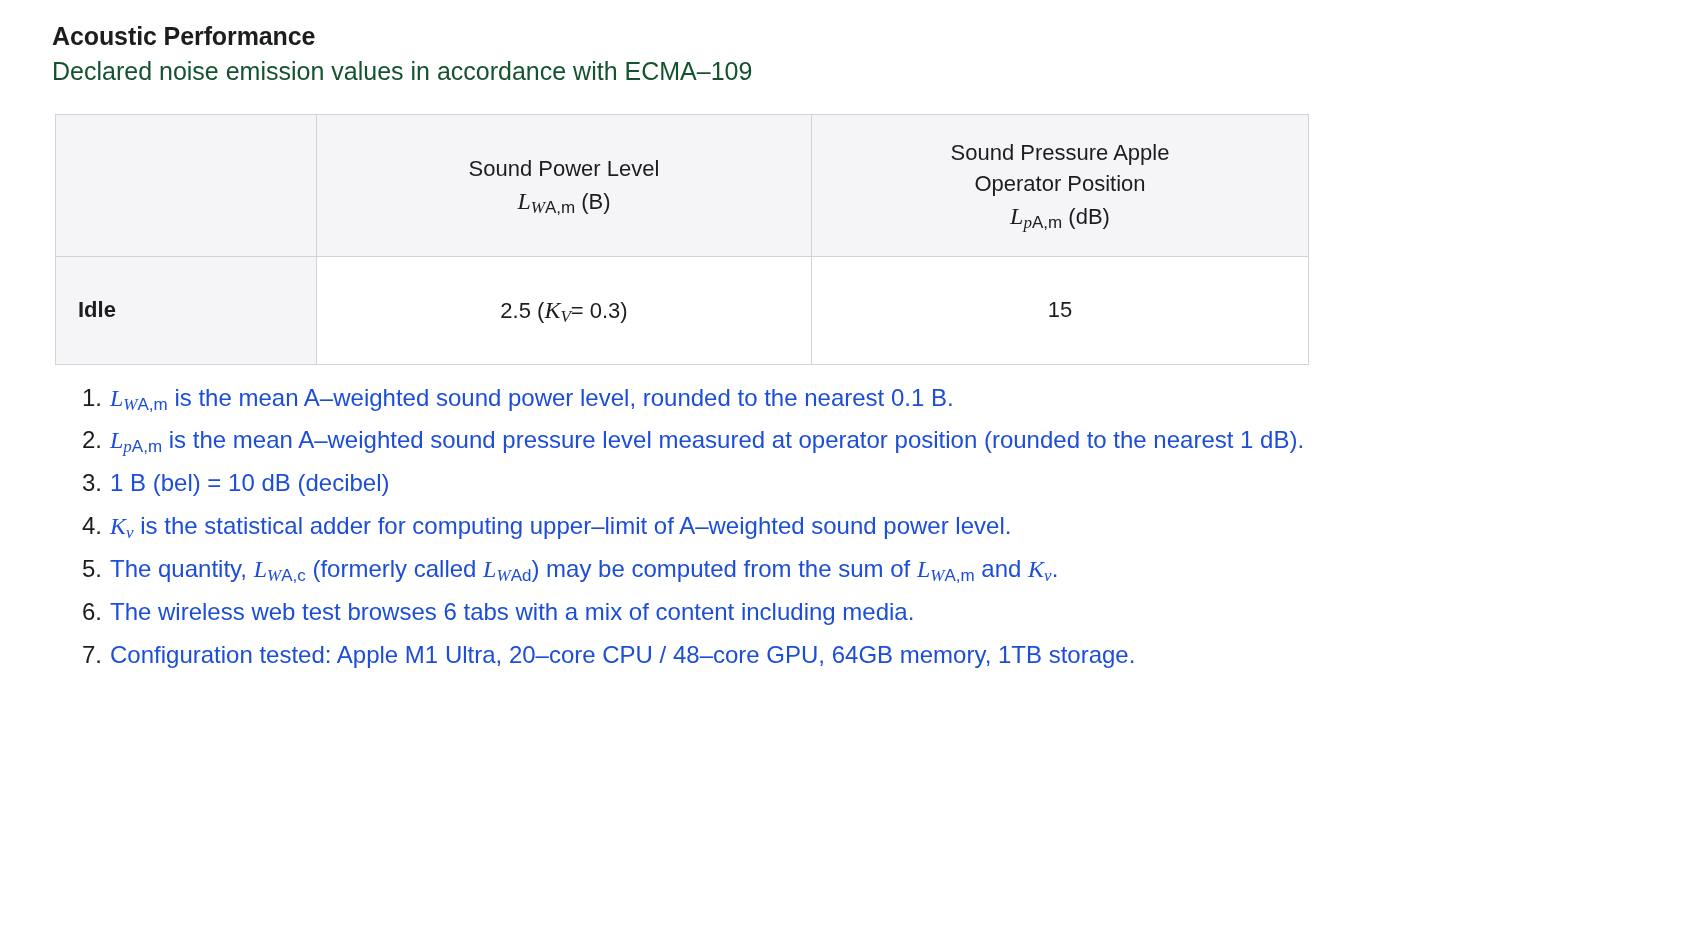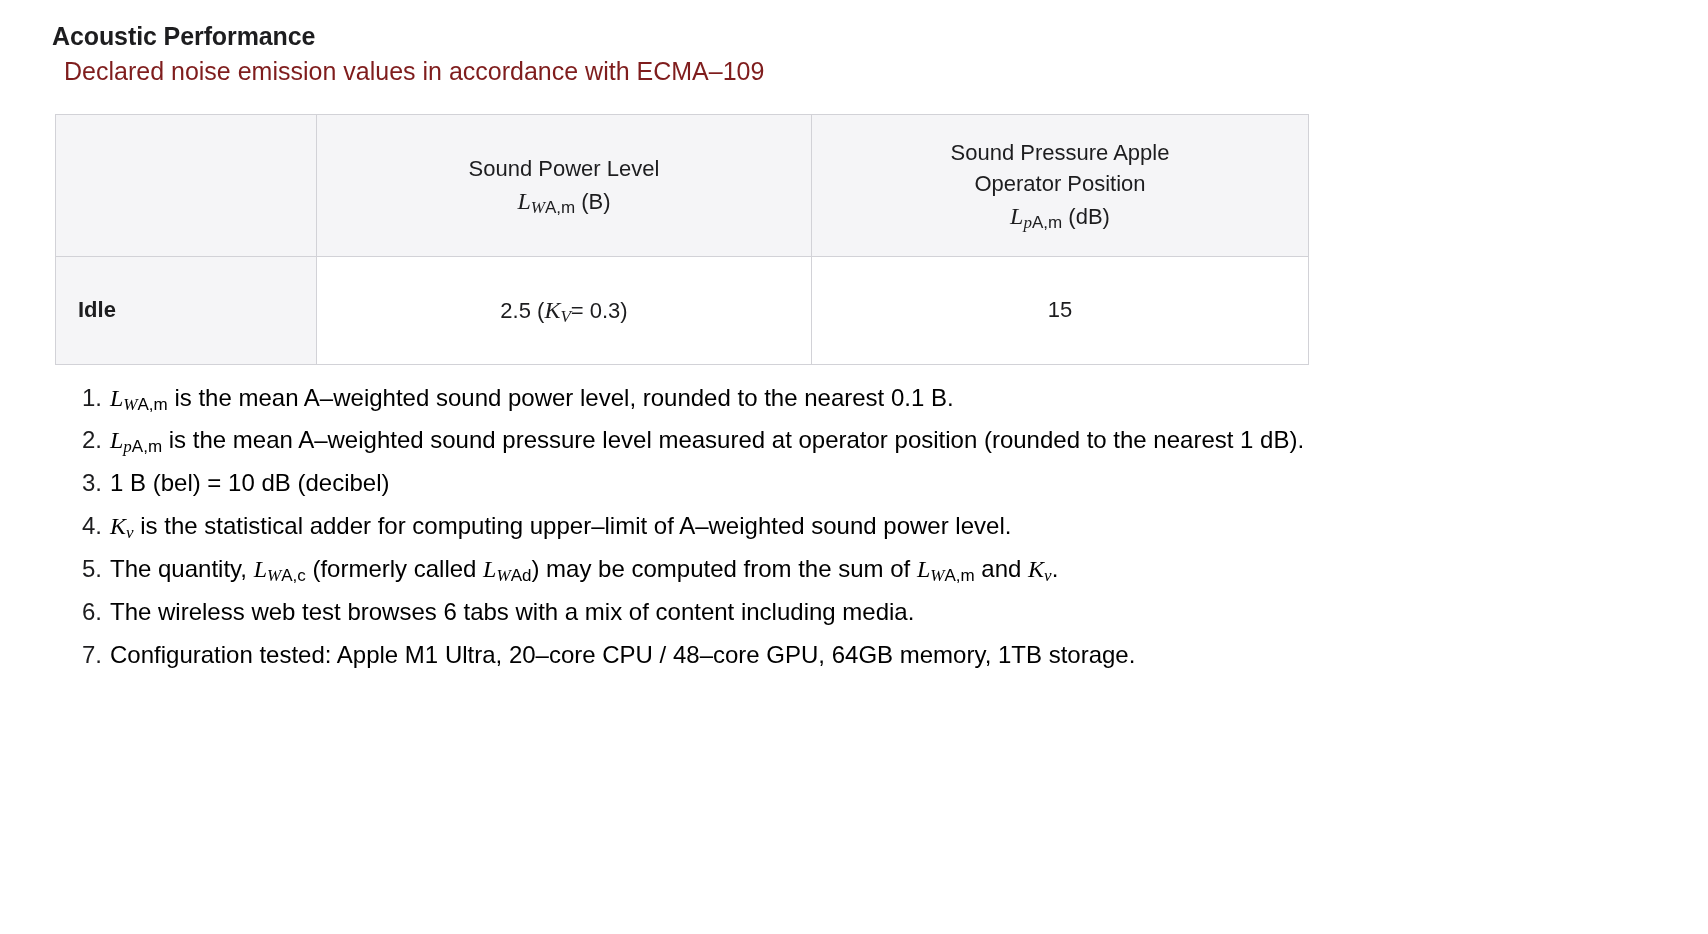--- a/index.html
+++ b/index.html
@@ -21,22 +21,22 @@
   .title {
     font-size: 25px;
     font-weight: bold;
     letter-spacing: -0.1px;
     margin: 0 0 6px 0;
     color: #1d1d1f;
   }
   .subtitle {
     font-size: 25px;
     font-weight: normal;
-    margin: 0 0 28px 12px;
-    color: #7f1d1d;
+    margin: 0 0 28px 0;
+    color: #14532d;
   }
   table.acoustic {
     border-collapse: collapse;
     width: 1168px;
     margin-left: 3px;
     table-layout: fixed;
   }
   table.acoustic td, table.acoustic th {
     border: 1px solid #d2d2d7;
     vertical-align: middle;
@@ -98,21 +98,21 @@
     counter-reset: note;
     width: 1620px;
   }
   .notes li {
     counter-increment: note;
     position: relative;
     padding-left: 58px;
     font-size: 24px;
     line-height: 1.62;
     margin-bottom: 4px;
-    color: #000000;
+    color: #1d4ed8;
   }
   .notes li::before {
     content: counter(note) ".";
     position: absolute;
     left: 20px;
     top: 0;
     width: 30px;
     text-align: right;
     font-size: 24px;
     color: #1d1d1f;

